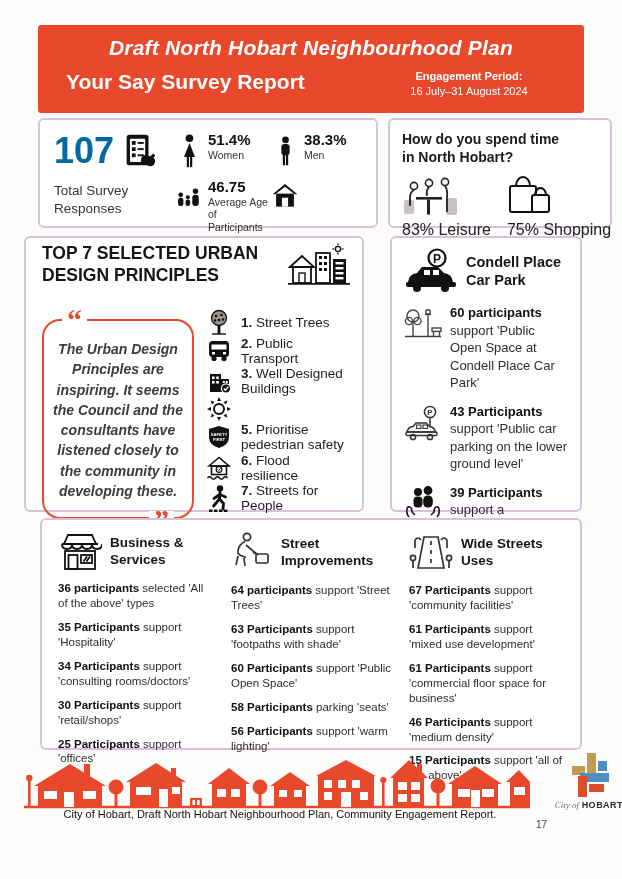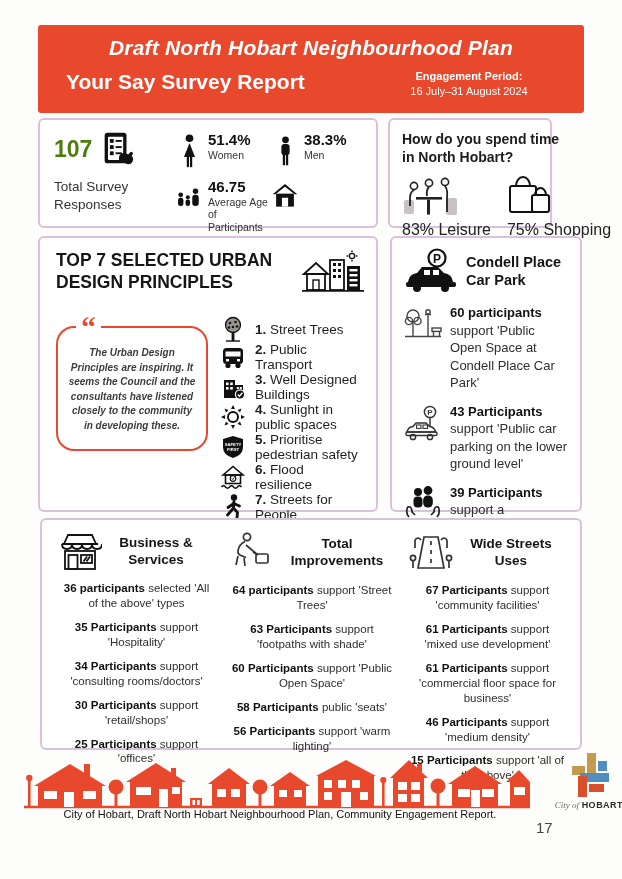--- a/index.html
+++ b/index.html
@@ -13,81 +13,81 @@
                   font-size:21px; font-weight:bold; font-style:italic; letter-spacing:.2px; }
   .header-sub { position:absolute; top:45px; left:28px; font-size:21px; font-weight:bold; }
   .engagement { position:absolute; top:44px; right:26px; width:178px; text-align:center;
                 line-height:1.35; }
   .engagement .lab { font-size:11px; font-weight:bold; display:block; }
   .engagement .dat { font-size:11px; display:block; }
 
   
   .box { position:absolute; border:2px solid #D9C2D9; border-radius:6px; background:#fff; }
   .box-stats      { left:38px;  top:118px; width:340px; height:110px; padding:10px 10px 8px 14px; display:flex; }
-  .box-spend      { left:388px; top:118px; width:164px; height:110px; padding:10px 12px; }
-  .box-principles { left:38px;  top:236px; width:340px; height:276px; padding:12px 12px 10px 16px; }
+  .box-spend      { left:388px; top:118px; width:224px; height:110px; padding:10px 12px; }
+  .box-principles { left:24px;  top:236px; width:340px; height:276px; padding:5px 12px 10px 16px; }
   .box-carpark    { left:390px; top:236px; width:192px; height:276px; padding:10px 10px 6px 12px; }
   .box-bottom     { left:40px;  top:518px; width:542px; height:232px; padding:12px 14px 8px 16px; display:flex; gap:16px; }
 
   
   .total-wrap { width:122px; flex:none; }
   .total-row { display:flex; align-items:center; gap:6px; }
-  .total-num { font-size:23px; font-weight:bold; color:#4d7c0f; }
+  .total-num { font-size:36px; font-weight:bold; color:#0369a1; }
   .total-label { margin-top:10px; font-size:13.5px; line-height:1.3; color:#333; }
   .stats-grid { flex:1; display:grid; grid-template-columns:1fr 1fr; row-gap:10px; column-gap:2px; padding-top:2px; }
   .stat { display:flex; gap:6px; align-items:flex-start; }
   .stat .ic { flex:none; width:26px; display:flex; justify-content:center; padding-top:1px; }
   .stat .v { font-size:15px; font-weight:bold; color:#111; line-height:1.1; }
   .stat .l { font-size:10.5px; color:#333; line-height:1.2; }
 
   
   .spend-title { font-size:14px; font-weight:bold; line-height:1.3; color:#1c1c1c; width:160px; }
   .spend-row { display:flex; gap:16px; margin-top:8px; align-items:flex-end; }
   .spend-item { text-align:center; }
   .spend-item .cap { font-size:16px; color:#222; margin-top:3px; white-space:nowrap; }
 
   
   .p-title-row { display:flex; justify-content:space-between; align-items:flex-start; }
   .p-title { font-size:17.5px; font-weight:bold; line-height:1.25; width:240px; color:#161616; }
   .p-content { display:flex; gap:12px; margin-top:8px; }
   .quote-wrap { position:relative; width:152px; flex:none; margin-top:14px; }
   .quote-box { border:2.5px solid #E8492C; border-radius:18px; padding:18px 9px 16px;
-               font-size:10px; font-style:italic; font-weight:bold; color:#3c3c3c;
+               font-size:14px; font-style:italic; font-weight:bold; color:#3c3c3c;
                text-align:center; line-height:1.45; }
   .qmark { position:absolute; font-size:30px; font-weight:bold; color:#E8492C;
            background:#fff; padding:0 5px; line-height:.6; font-family:"Liberation Serif", serif; }
   .qmark.open { top:-8px; left:20px; }
   .qmark.close { bottom:-10px; right:20px; }
   .p-list { flex:1; display:flex; flex-direction:column; justify-content:space-between; padding:4px 0 6px; }
   .p-item { display:flex; align-items:center; gap:9px; }
   .p-item .ic { width:26px; flex:none; display:flex; justify-content:center; }
   .p-item .tx { font-size:13.5px; color:#1e1e1e; }
   .p-item .num { font-weight:bold; }
 
   
   .cp-head { display:flex; align-items:center; gap:8px; margin-bottom:10px; }
   .cp-title { font-size:14.5px; font-weight:bold; line-height:1.25; width:100px; color:#161616; }
   .cp-item { display:flex; gap:8px; margin-bottom:11px; align-items:flex-start; }
   .cp-item .ic { width:38px; flex:none; display:flex; justify-content:center; padding-top:2px; }
   .cp-item .tx { font-size:13px; line-height:1.35; color:#2e2e2e; }
   .cp-item b, .col-item b { color:#111; }
 
   
-  .col { flex:1;text-align:center; }
+  .col { flex:1; }
   .col-head { display:flex; align-items:center; gap:8px; }
   .col-title { font-size:13.5px; font-weight:bold; line-height:1.25; color:#161616; }
   .col-item { font-size:11.5px; line-height:1.3; color:#2e2e2e; margin-top:9px; }
 
   
   .houses { position:absolute; left:24px; top:756px; width:506px; height:58px; }
   .logo { position:absolute; left:549px; top:752px; width:80px; text-align:center; }
   .logo-text { font-size:9px; margin-top:2px; white-space:nowrap; }
   .logo-text .cityof { font-family:"Liberation Serif", serif; font-style:italic; color:#6b6b6b; }
   .logo-text .hob { font-weight:bold; color:#2d2d2d; letter-spacing:.5px; }
-  .pagenum { position:absolute; left:536px; top:819px; font-size:15px; color:#444;text-align:right; }
+  .pagenum { position:absolute; left:536px; top:819px; font-size:10px; color:#444;text-align:right; }
   .caption { position:absolute; left:0; top:808px; width:560px; text-align:center;
              font-size:11px; color:#111; }
 
   svg { display:block; }
 </style>
 </head>
 <body>
 
 <div class="page">
 
@@ -316,21 +316,20 @@
                   <polygon points="12,24 14,20 10,20"></polygon>
                 <polygon points="0,12 4,10 4,14"></polygon>
                   <polygon points="24,12 20,10 20,14"></polygon>
                 <polygon points="3.5,3.5 7.5,5 5,7.5"></polygon>
                   <polygon points="20.5,3.5 19,7.5 16.5,5"></polygon>
                 <polygon points="3.5,20.5 5,16.5 7.5,19"></polygon>
                   <polygon points="20.5,20.5 16.5,19 19,16.5"></polygon>
               </g>
             </svg>
           </span>
-          <span class="tx"><span class="num">4.</span>&nbsp;<span>Sunlight in public spaces</span></span>
         </div>
 
         <div class="p-item">
           <span class="ic">
             <svg width="24" height="24" viewBox="0 0 24 24">
               <path d="M12 1 l10 3 v8 q0 8 -10 11 q-10 -3 -10 -11 v-8 z" fill="#111"></path>
               <text x="12" y="10.5" font-size="4.2" font-weight="bold" fill="#fff" text-anchor="middle" font-family="Liberation Sans, sans-serif">SAFETY</text>
               <text x="12" y="16" font-size="4.2" font-weight="bold" fill="#fff" text-anchor="middle" font-family="Liberation Sans, sans-serif">FIRST</text>
             </svg>
           </span>
@@ -495,26 +494,26 @@
             <g fill="none" stroke="#333" stroke-width="1.7">
               <circle cx="16" cy="5" r="3.6"></circle>
               <path d="M14 9.5 q-6 3 -7 9 q-.5 4 3 5 l5 2"></path>
               <path d="M15 13 l12 10"></path>
               <path d="M7 24 l-2 9 M13 26 l1 8"></path>
               <rect x="25" y="22" width="12" height="9" rx="1.5"></rect>
               <path d="M25 22 l-3 -2"></path>
             </g>
           </svg>
         </span>
-        <div class="col-title" style="width:112px">Total Improvements</div>
+        <div class="col-title" style="width:112px">Street Improvements</div>
       </div>
       <p class="col-item"><b>64 participants</b><span> support 'Street Trees'</span></p>
       <p class="col-item"><b>63 Participants</b><span> support 'footpaths with shade'</span></p>
       <p class="col-item"><b>60 Participants</b><span> support 'Public Open Space'</span></p>
-      <p class="col-item"><b>58 Participants</b><span> public 'seats'</span></p>
+      <p class="col-item"><b>58 Participants</b><span> parking 'seats'</span></p>
       <p class="col-item"><b>56 Participants</b><span> support 'warm lighting'</span></p>
     </div>
 
     <div class="col">
       <div class="col-head">
         <span>
           <svg width="44" height="42" viewBox="0 0 44 42">
             <g fill="none" stroke="#333" stroke-width="1.7">
               <polygon points="15,5 29,5 35,36 9,36"></polygon>
               <line x1="22" y1="9" x2="22" y2="13"></line>

